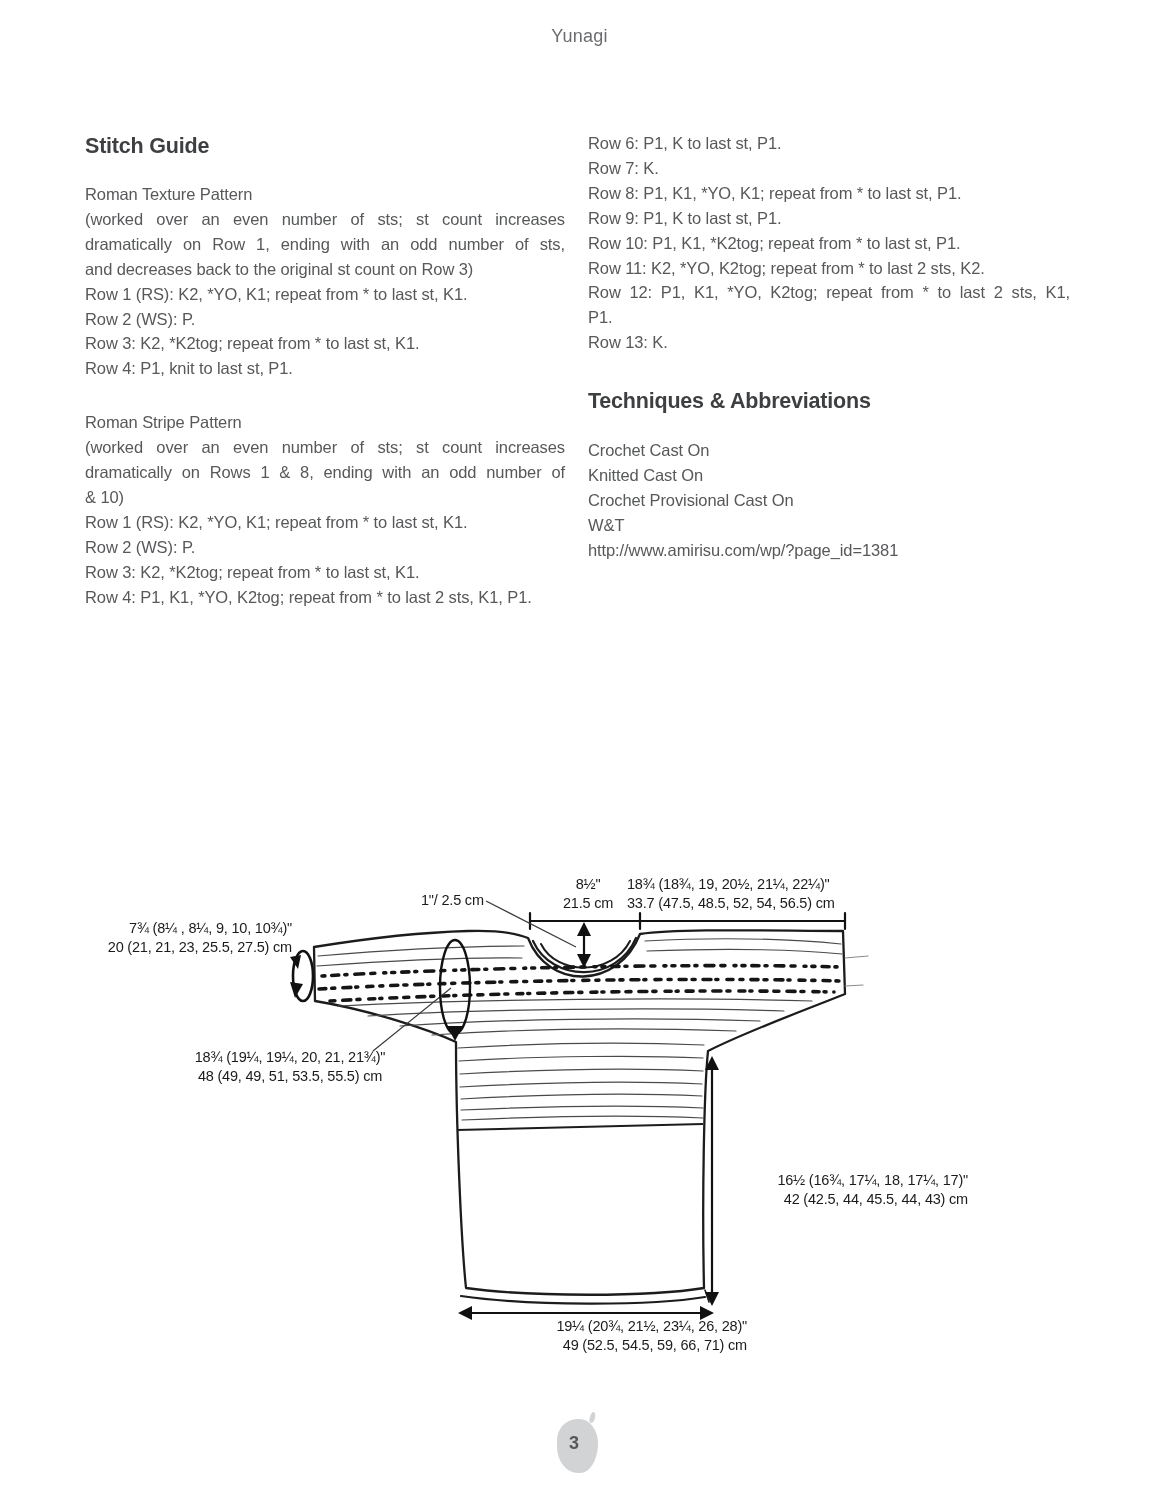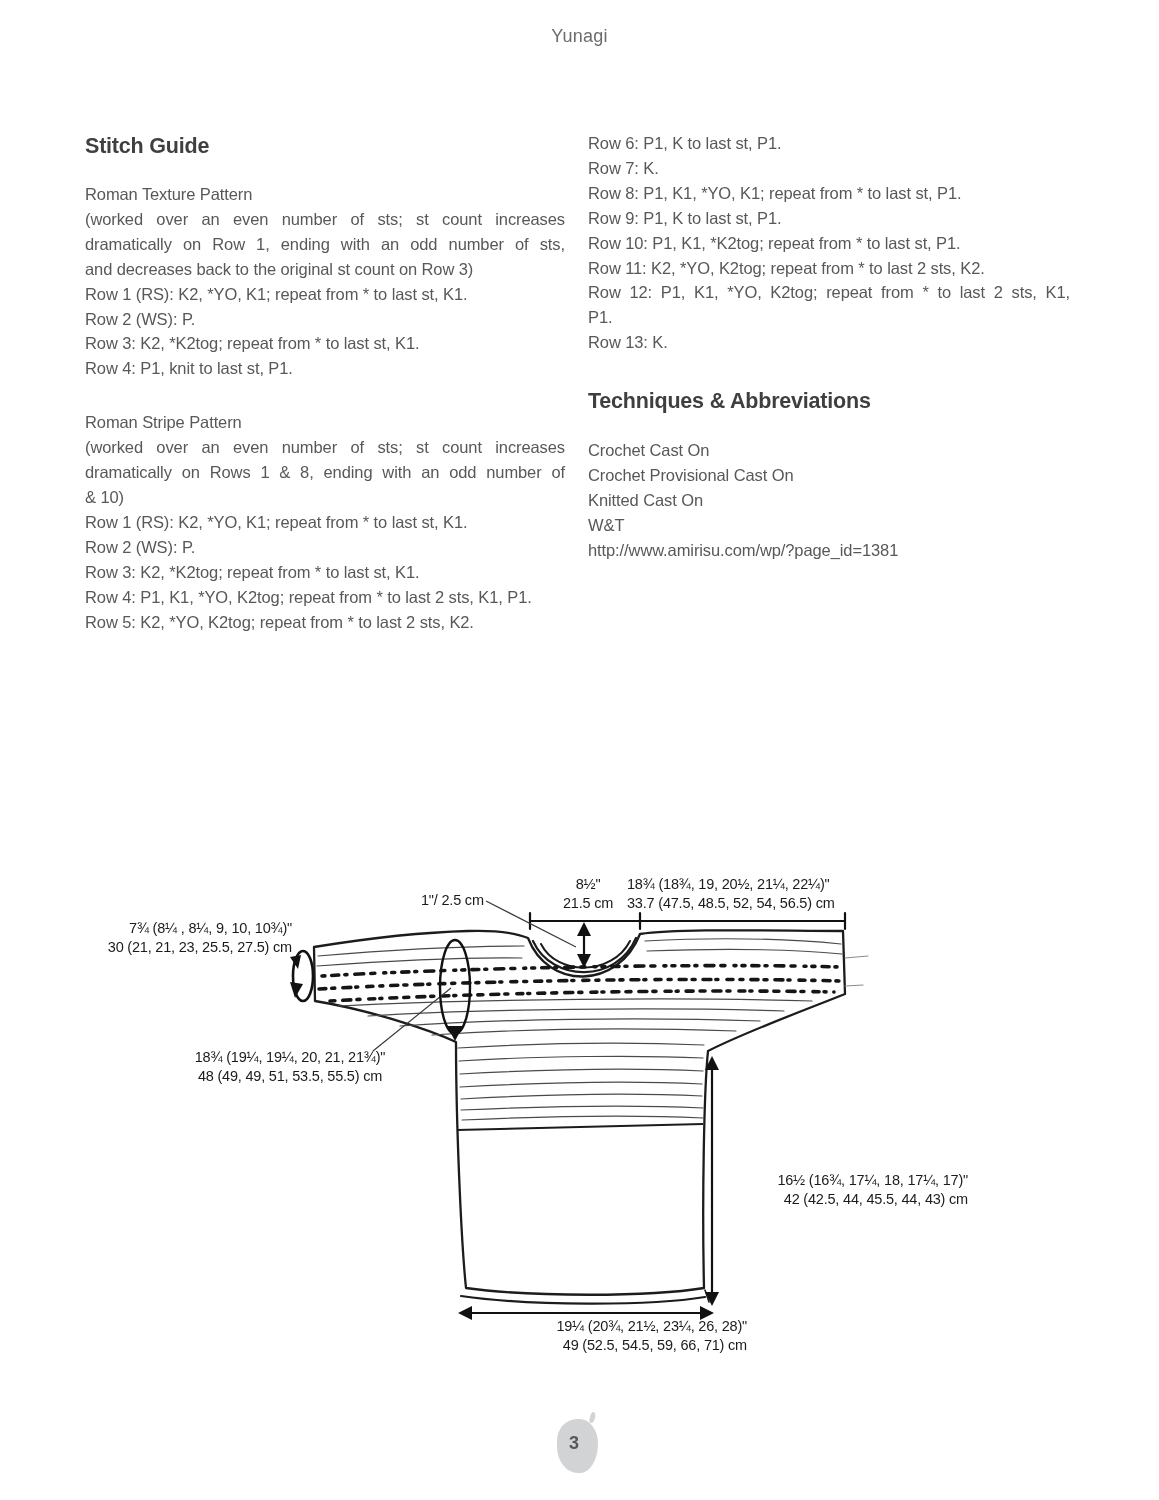--- a/index.html
+++ b/index.html
@@ -59,39 +59,38 @@
 
   <div class="block">
     <div class="ln">Roman Stripe Pattern</div>
     <div class="jln">(worked over an even number of sts; st count increases</div>
     <div class="jln">dramatically on Rows 1 &amp; 8, ending with an odd number of</div>
     <div class="ln">&amp; 10)</div>
     <div class="ln">Row 1 (RS): K2, *YO, K1; repeat from * to last st, K1.</div>
     <div class="ln">Row 2 (WS): P.</div>
     <div class="ln">Row 3: K2, *K2tog; repeat from * to last st, K1.</div>
     <div class="ln">Row 4: P1, K1, *YO, K2tog; repeat from * to last 2 sts, K1, P1.</div>
-    <div class="ln">Row 5: K2, *YO, K2tog; repeat from * to last 2 sts, K2.</div>
   </div>
 </div>
 
 <div class="col col-right">
   <div class="ln">Row 6: P1, K to last st, P1.</div>
   <div class="ln">Row 7: K.</div>
   <div class="ln">Row 8: P1, K1, *YO, K1; repeat from * to last st, P1.</div>
   <div class="ln">Row 9: P1, K to last st, P1.</div>
   <div class="ln">Row 10: P1, K1, *K2tog; repeat from * to last st, P1.</div>
   <div class="ln">Row 11: K2, *YO, K2tog; repeat from * to last 2 sts, K2.</div>
   <div class="jln">Row 12: P1, K1, *YO, K2tog; repeat from * to last 2 sts, K1,</div>
   <div class="ln">P1.</div>
   <div class="ln">Row 13: K.</div>
 
   <h2 class="sec">Techniques &amp; Abbreviations</h2>
   <div class="techitem">Crochet Cast On</div>
+  <div class="techitem">Knitted Cast On</div>
   <div class="techitem">Crochet Provisional Cast On</div>
-  <div class="techitem">Knitted Cast On</div>
   <div class="techitem">W&amp;T</div>
   <div class="techitem">http://www.amirisu.com/wp/?page_id=1381</div>
 </div>
 
 <div class="schematic">
   <svg width="1159" height="520" viewBox="0 855 1159 520">
 
     <path d="M314,947 C370,938 430,932 468,931 C500,930 518,934 528,938
          C548,990 618,990 640,934
          C680,928 780,931 843,931
@@ -179,21 +178,21 @@
     <g>
       <path d="M470,1313 L702,1313" stroke="#111111" stroke-width="2.2"></path>
       <polygon points="458,1313 472,1306 472,1320" fill="#111111"></polygon>
       <polygon points="714,1313 700,1306 700,1320" fill="#111111"></polygon>
     </g>
   </svg>
 </div>
 
 <div class="mlabel lab-cuff">
   <span>7¾ (8¼ , 8¼, 9, 10, 10¾)"</span>
-  <span>30 (21, 21, 23, 25.5, 27.5) cm</span>
+  <span>20 (21, 21, 23, 25.5, 27.5) cm</span>
 </div>
 <div class="mlabel lab-neckdepth">
   <span>1"/ 2.5 cm</span>
 </div>
 <div class="mlabel lab-neckwidth">
   <span>8½"</span>
   <span>21.5 cm</span>
 </div>
 <div class="mlabel lab-shoulder">
   <span>18¾ (18¾, 19, 20½, 21¼, 22¼)"</span>

